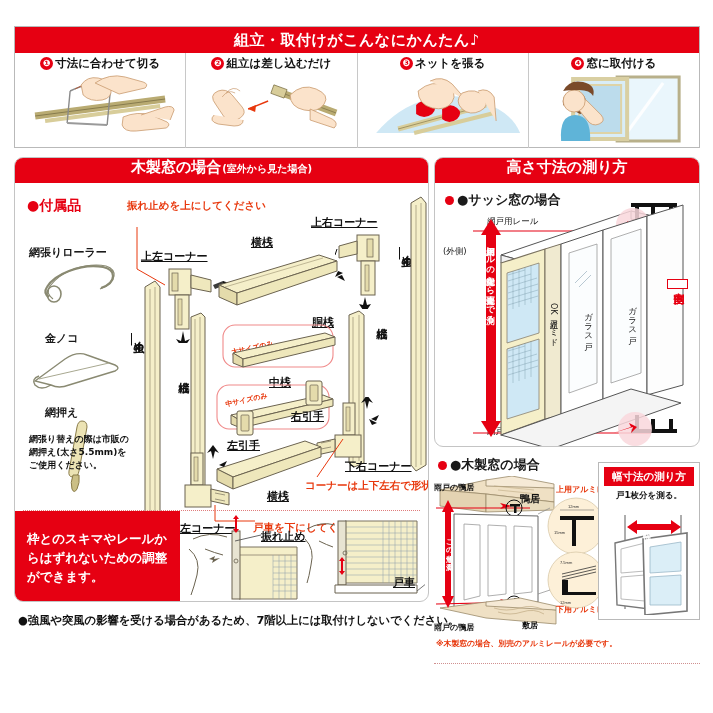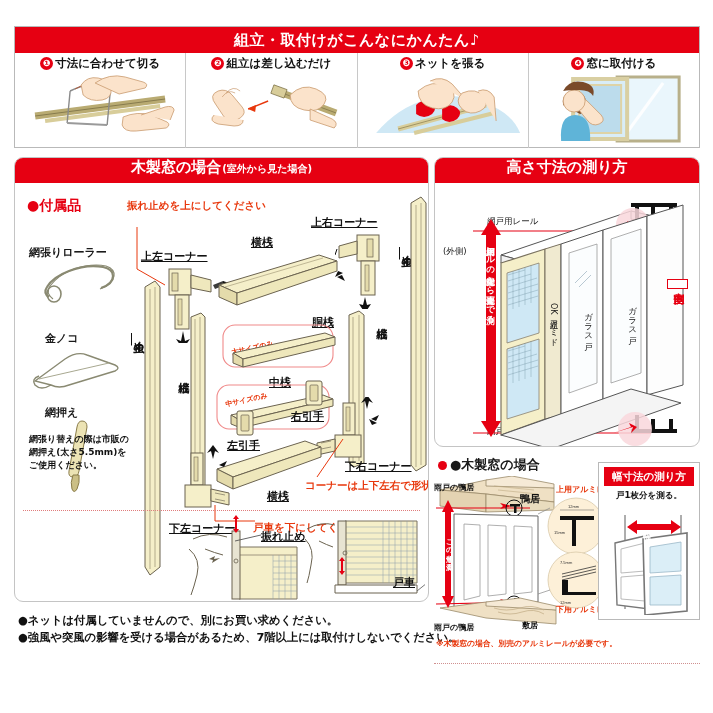--- a/index.html
+++ b/index.html
@@ -467,20 +467,21 @@
       <path d="M38 14 l-2 -8 l-4 2 l6 -8 l6 8 l-4 -2 l-2 8 z" fill="#111"></path>
       <path d="M44 20 l8 -4 l-3 6 z" fill="#111"></path>
     </svg>
     <div class="red-note" style="left:238px; top:338px;">戸車を下にしてください</div>
     <svg style="position:absolute; left:196px; top:318px;" width="48" height="26">
       <path d="M4 4 L4 20 L44 20" fill="none" stroke="#e8380d" stroke-width="1"></path>
     </svg>
 
     <div class="hr-dot"></div>
 
+    <div class="adjust-box">枠とのスキマやレールからはずれないための調整ができます。</div>
 
     <svg style="position:absolute; left:172px; top:332px;" width="120" height="88" viewBox="0 0 120 88">
       <path d="M52 16 L52 32 L110 32 L110 84 L52 84 Z" fill="#f5efc9" stroke="#7a7260" stroke-width="1"></path>
       <path d="M52 40 L110 40" fill="none" stroke="#8a8270" stroke-width="0.8"></path>
       <g stroke="#8a9aa8" stroke-width="0.5">
         <path d="M86 40 L86 84 M92 40 L92 84 M98 40 L98 84 M104 40 L104 84"></path>
         <path d="M86 46 L110 46 M86 52 L110 52 M86 58 L110 58 M86 64 L110 64 M86 70 L110 70 M86 76 L110 76"></path>
       </g>
       <rect x="45" y="16" width="8" height="68" fill="#e8e4d2" stroke="#6b6350" stroke-width="1"></rect>
       <circle cx="49" cy="46" r="2" fill="none" stroke="#6b6350" stroke-width="0.8"></circle>
@@ -511,31 +512,34 @@
       <path d="M0 26 q10 10 6 26 q-2 12 -4 18" fill="none" stroke="#6b6350" stroke-width="1"></path>
       <path d="M14 28 q8 4 14 6" fill="none" stroke="#6b6350" stroke-width="1"></path>
       <path d="M112 78 L122 70" fill="none" stroke="#555" stroke-width="0.8"></path>
     </svg>
     <div class="part-label" style="left:378px; top:392px;">戸車</div>
 
   </div>
 </div>
 
 <div class="bottom-notes">
-  <div class="bn-line">●ネットは付属していませんので、別にお買い求めください。</div>
   <div class="bn-line">●強風や突風の影響を受ける場合があるため、7階以上には取付けしないでください。</div>
 </div>
 
 <div class="height-panel">
   <div class="panel-header">
     <span class="ph-main">高さ寸法の測り方</span>
   </div>
 
   <div style="position:relative; width:100%; height:264px;">
 
+    <div class="sub-head" style="left:10px; top:8px;">
+      <span class="dot"></span>
+      <span>●サッシ窓の場合</span>
+    </div>
 
     <div class="tiny-label" style="left:52px; top:33px;">網戸用レール</div>
     <div class="tiny-label" style="left:8px; top:63px;">(外側)</div>
     <div class="tiny-label" style="left:52px; top:243px;">網戸用レール</div>
 
     <svg style="position:absolute; left:0; top:0;" width="266" height="264" viewBox="0 0 266 264">
 
       <path d="M38 48 L216 48" stroke="#e60012" stroke-width="1.2" fill="none"></path>
       <path d="M38 250 L216 250" stroke="#e60012" stroke-width="1.2" fill="none"></path>
 

